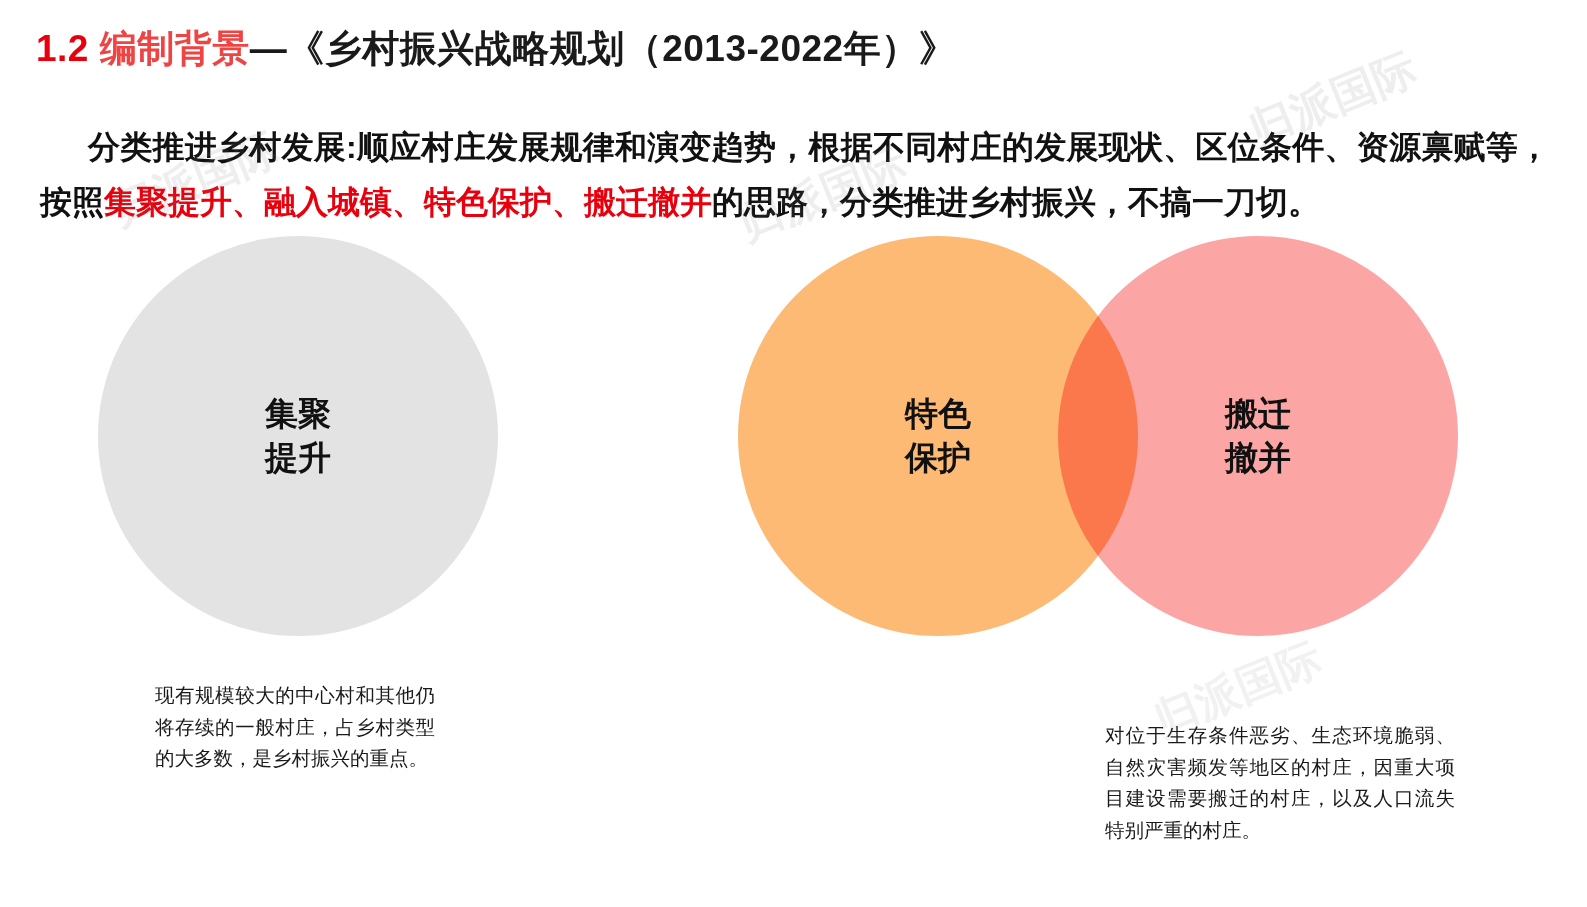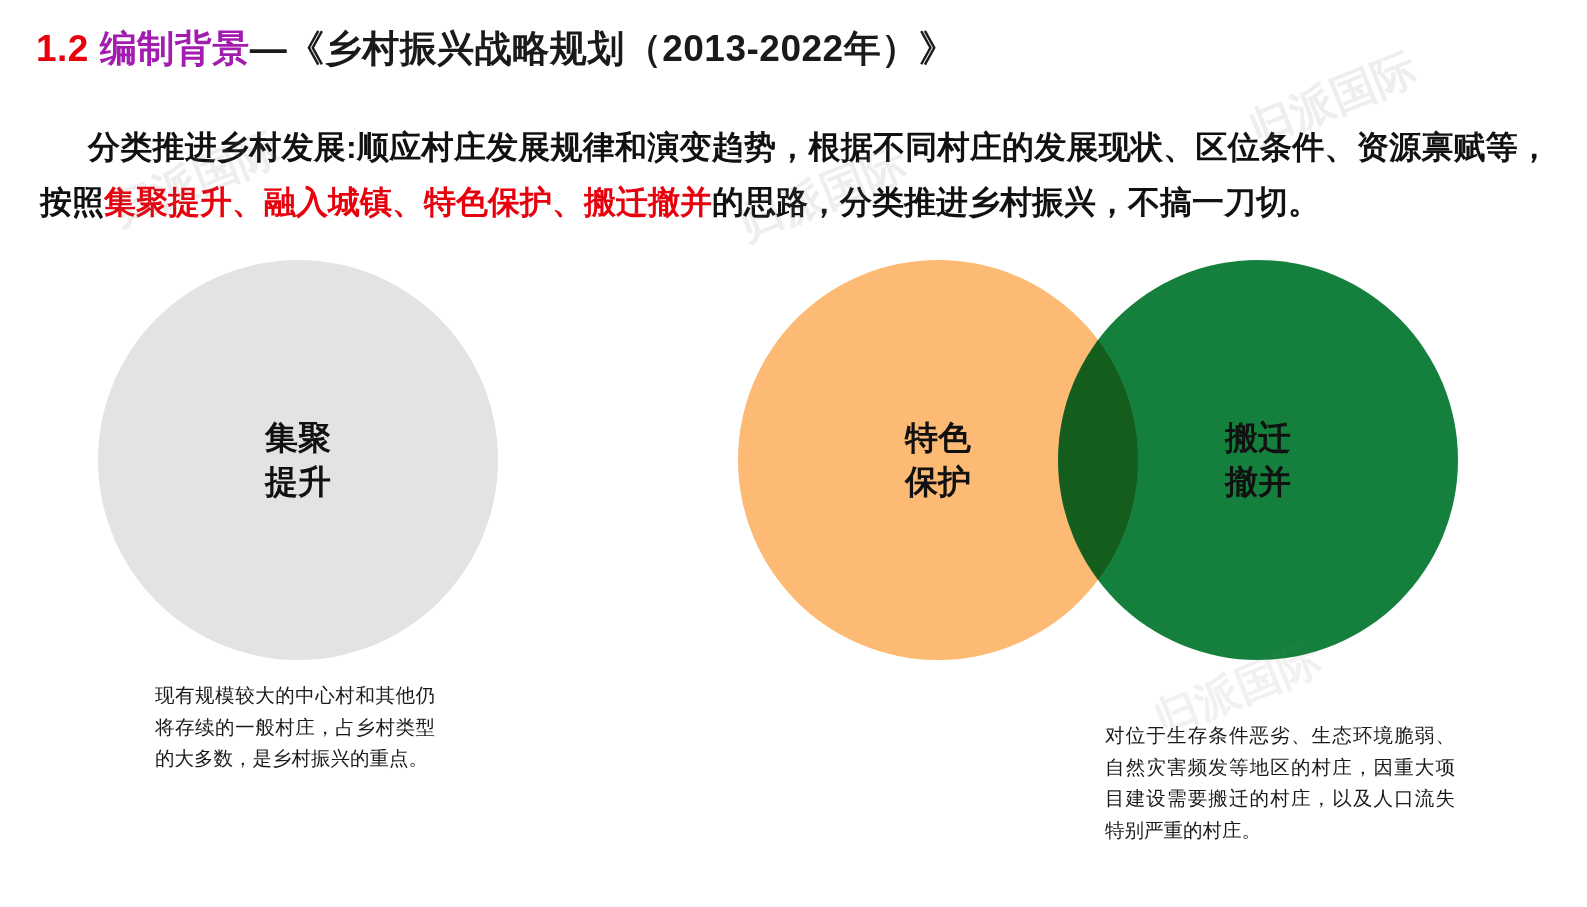--- a/index.html
+++ b/index.html
@@ -20,21 +20,21 @@
   #slide-title {
     position: absolute;
     left: 36px;
     top: 24px;
     font-size: 37px;
     font-weight: bold;
     letter-spacing: 0.5px;
     white-space: nowrap;
   }
   #slide-title .num { color: #e8000d; }
-  #slide-title .red { color: #a21caf; }
+  #slide-title .red { color: #ef4444; }
   #slide-title .dark { color: #1a1a1a; }
 
   
   #intro-paragraph {
     position: absolute;
     left: 40px;
     top: 120px;
     width: 1510px;
     font-size: 32px;
     font-weight: bold;
@@ -42,21 +42,21 @@
     text-align: justify;
     text-indent: 48px;
     color: #111111;
   }
   #intro-paragraph .hl { color: #e8000d; }
 
   
   #circle-row {
     position: absolute;
     left: 0;
-    top: 260px;
+    top: 236px;
     width: 1587px;
     height: 400px;
   }
   .circle {
     position: absolute;
     top: 0;
     width: 400px;
     height: 400px;
     border-radius: 50%;
     display: flex;
@@ -129,21 +129,21 @@
 
 <div id="circle-row">
   <div class="circle" id="circle-0" style="background: rgb(227, 227, 227);">
     <div class="circle-label">集聚
 提升</div>
   </div>
   <div class="circle" id="circle-2" style="background: #fdba74;">
     <div class="circle-label">特色
 保护</div>
   </div>
-  <div class="circle" id="circle-3" style="background: #15803d;">
+  <div class="circle" id="circle-3" style="background: #fca5a5;">
     <div class="circle-label">搬迁
 撤并</div>
   </div>
 </div>
 
 <div id="caption-row">
   <div class="caption" id="caption-0">现有规模较大的中心村和其他仍将存续的一般村庄，占乡村类型的大多数，是乡村振兴的重点。</div>
   <div class="caption" id="caption-3">对位于生存条件恶劣、生态环境脆弱、自然灾害频发等地区的村庄，因重大项目建设需要搬迁的村庄，以及人口流失特别严重的村庄。</div>
 </div>
 

